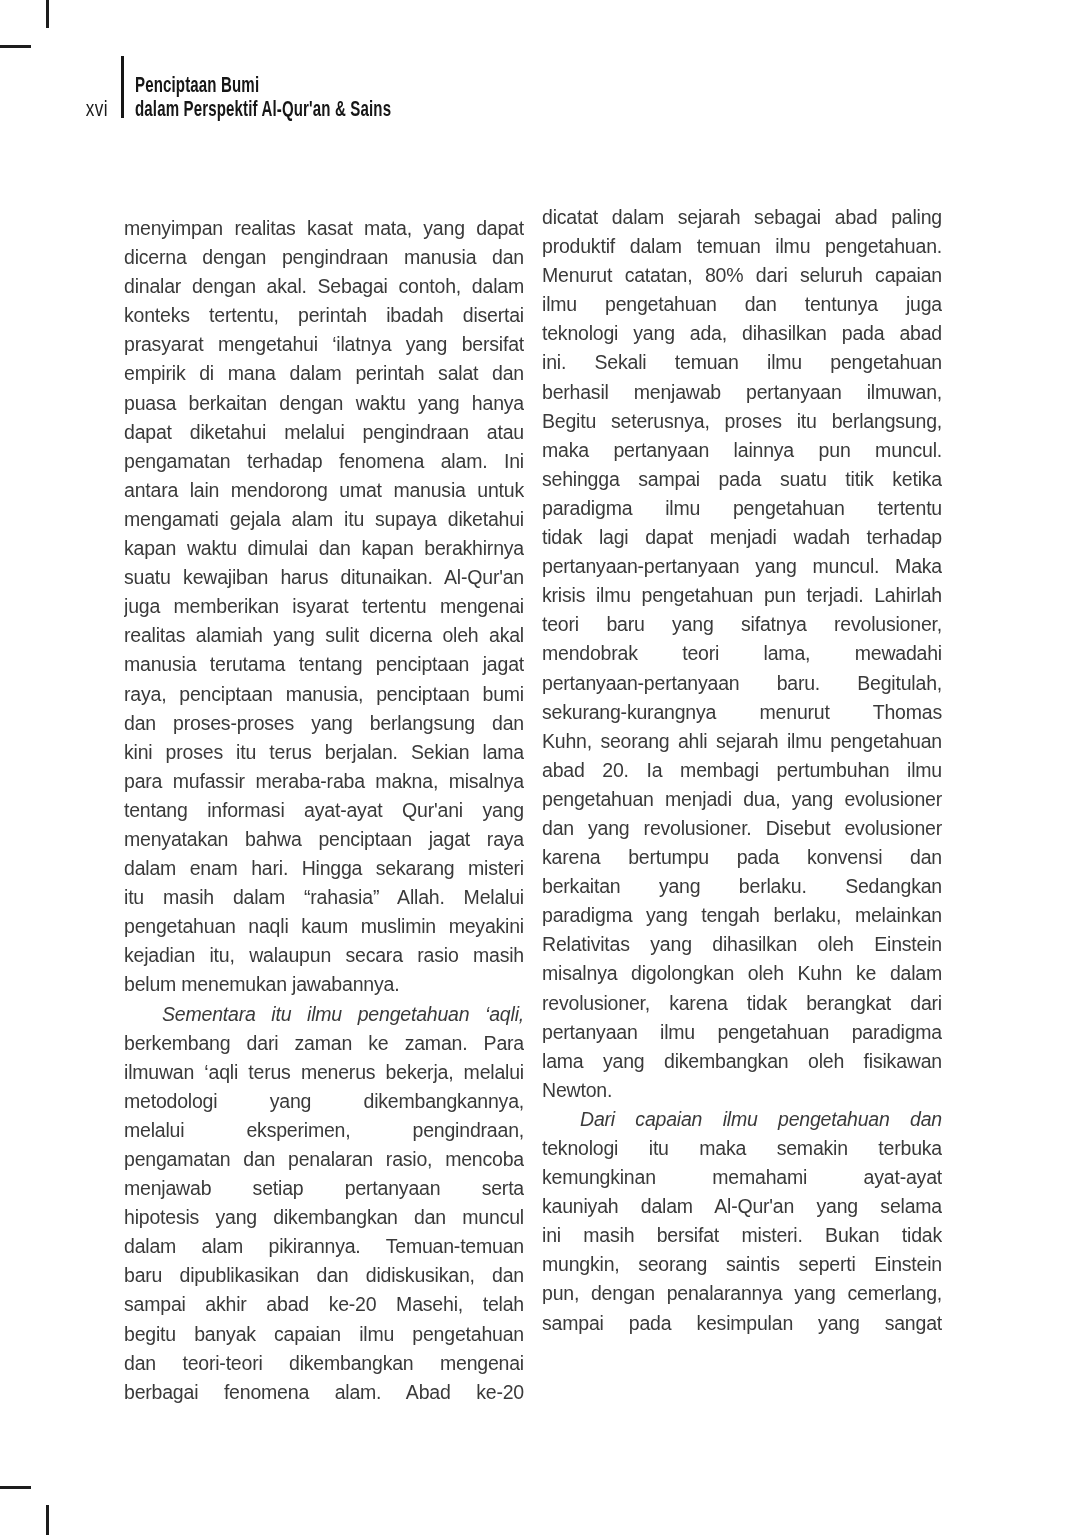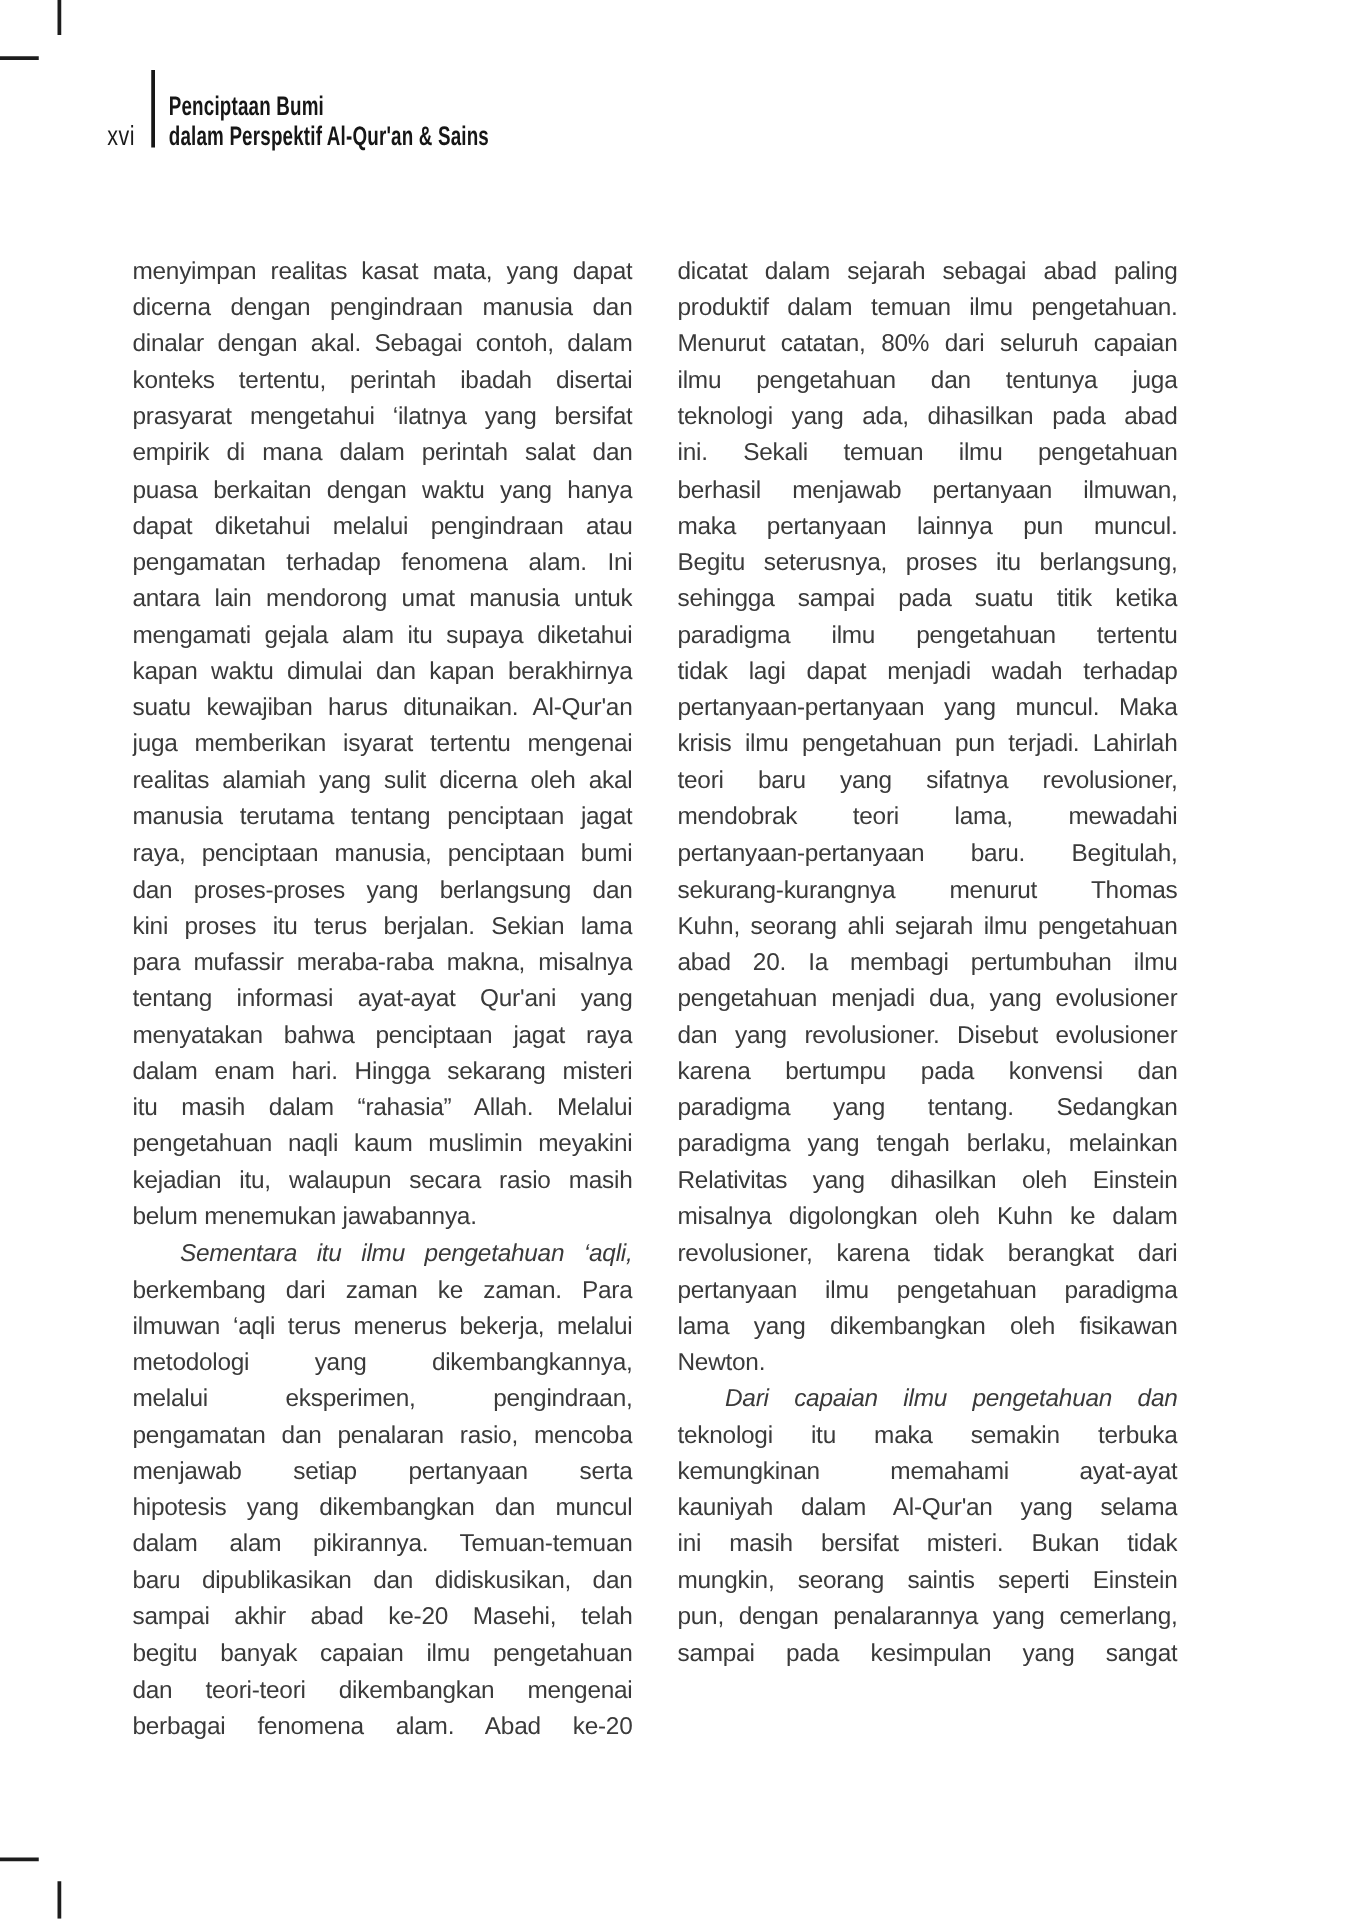--- a/index.html
+++ b/index.html
@@ -35,21 +35,21 @@
     font-size:21.5px; font-weight:bold; line-height:23.5px;
     color:#161616; transform:scaleX(0.70); transform-origin:0 0;
     white-space:nowrap; letter-spacing:0.2px;
   }
 
   
   .col {
     position:absolute; top:203px; width:400px;
     color:#3a3a3a; font-size:19.5px; letter-spacing:-0.2px;
   }
-  .col-left  { left:106px; }
+  .col-left  { left:124px;margin-top:11px; }
   .col-right { left:542px; }
   .line {
     height:29.1px; line-height:29.1px;
     text-align:justify; text-align-last:justify;
     overflow:hidden;
   }
   .line.endline { text-align-last:left; }
   .line.indent  { padding-left:38px;font-style:italic; }
 </style>
 </head>
@@ -113,37 +113,37 @@
       <div class="line">berbagai fenomena alam. Abad ke-20</div>
     </div>
   <div class="col col-right">
       <div class="line">dicatat dalam sejarah sebagai abad paling</div>
       <div class="line">produktif dalam temuan ilmu pengetahuan.</div>
       <div class="line">Menurut catatan, 80% dari seluruh capaian</div>
       <div class="line">ilmu pengetahuan dan tentunya juga</div>
       <div class="line">teknologi yang ada, dihasilkan pada abad</div>
       <div class="line">ini. Sekali temuan ilmu pengetahuan</div>
       <div class="line">berhasil menjawab pertanyaan ilmuwan,</div>
+      <div class="line">Begitu seterusnya, proses itu berlangsung,</div>
       <div class="line">maka pertanyaan lainnya pun muncul.</div>
-      <div class="line">Begitu seterusnya, proses itu berlangsung,</div>
       <div class="line">sehingga sampai pada suatu titik ketika</div>
       <div class="line">paradigma ilmu pengetahuan tertentu</div>
       <div class="line">tidak lagi dapat menjadi wadah terhadap</div>
       <div class="line">pertanyaan-pertanyaan yang muncul. Maka</div>
       <div class="line">krisis ilmu pengetahuan pun terjadi. Lahirlah</div>
       <div class="line">teori baru yang sifatnya revolusioner,</div>
       <div class="line">mendobrak teori lama, mewadahi</div>
       <div class="line">pertanyaan-pertanyaan baru. Begitulah,</div>
       <div class="line">sekurang-kurangnya menurut Thomas</div>
       <div class="line">Kuhn, seorang ahli sejarah ilmu pengetahuan</div>
       <div class="line">abad 20. Ia membagi pertumbuhan ilmu</div>
       <div class="line">pengetahuan menjadi dua, yang evolusioner</div>
       <div class="line">dan yang revolusioner. Disebut evolusioner</div>
       <div class="line">karena bertumpu pada konvensi dan</div>
-      <div class="line">paradigma yang tentang. Sedangkan</div>
+      <div class="line">berkaitan yang berlaku. Sedangkan</div>
       <div class="line">paradigma yang tengah berlaku, melainkan</div>
       <div class="line">Relativitas yang dihasilkan oleh Einstein</div>
       <div class="line">misalnya digolongkan oleh Kuhn ke dalam</div>
       <div class="line">revolusioner, karena tidak berangkat dari</div>
       <div class="line">pertanyaan ilmu pengetahuan paradigma</div>
       <div class="line">lama yang dikembangkan oleh fisikawan</div>
       <div class="line endline">Newton.</div>
       <div class="line indent">Dari capaian ilmu pengetahuan dan</div>
       <div class="line">teknologi itu maka semakin terbuka</div>
       <div class="line">kemungkinan memahami ayat-ayat</div>

